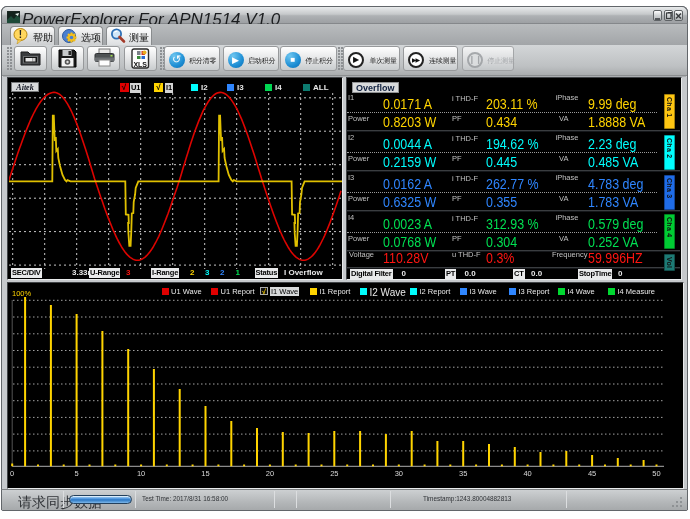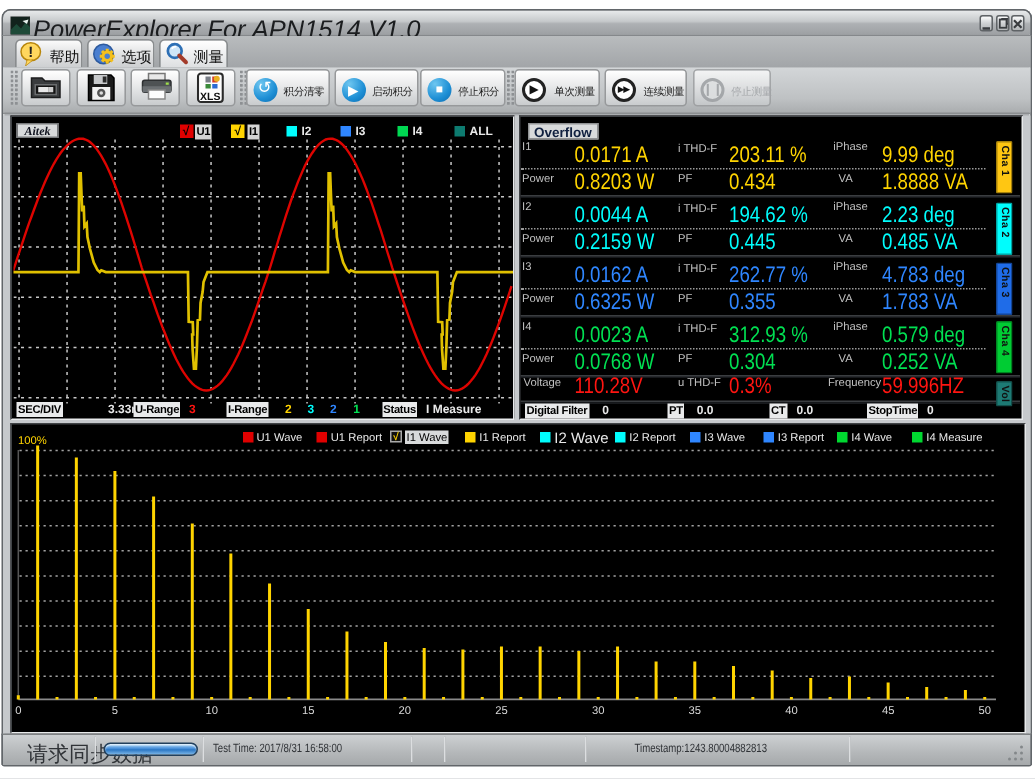--- a/index.html
+++ b/index.html
@@ -171,21 +171,21 @@
 <div class="abs sbox" style="left:11px;top:267.5px;">SEC/DIV</div>
 <div class="abs stxt" style="left:44px;top:267.5px;margin-left:28px;">3.33ms</div>
 <div class="abs sbox" style="left:89px;top:267.5px;">U-Range</div>
 <div class="abs stxt" style="left:126px;top:267.5px;color:#ff1511;">3</div>
 <div class="abs sbox" style="left:151px;top:267.5px;">I-Range</div>
 <div class="abs stxt" style="left:190px;top:267.5px;color:#ffd400;">2</div>
 <div class="abs stxt" style="left:205px;top:267.5px;color:#00fdfd;">3</div>
 <div class="abs stxt" style="left:220px;top:267.5px;color:#2f86ff;">2</div>
 <div class="abs stxt" style="left:235.5px;top:267.5px;color:#00e052;">1</div>
 <div class="abs sbox" style="left:254.5px;top:267.5px;">Status</div>
-<div class="abs stxt" style="left:284px;top:267.5px;">I Measure</div>
+<div class="abs stxt" style="left:284px;top:267.5px;">I Overflow</div>
 
 <div class="abs panel" style="left:345.5px;top:77px;width:336px;height:203px;"></div>
 <div class="abs" style="left:352px;top:81.5px;height:11px;padding:0 3px;background:#d8dadb;border:1px solid #909294;color:#10203f;font-weight:bold;font-size:9px;line-height:10px;">Overflow</div>
 <div class="abs mlab" style="left:348px;top:93px;">I1</div>
 <div class="abs mval y" style="left:383px;top:94.5px;">0.0171 A</div>
 <div class="abs mlab" style="left:452px;top:93.5px;">i THD-F</div>
 <div class="abs mval y" style="left:485.5px;top:94.5px;">203.11 %</div>
 <div class="abs mlab" style="left:555.5px;top:93px;">iPhase</div>
 <div class="abs mval y" style="left:588px;top:94.5px;">9.99 deg</div>
 <div class="abs" style="left:347px;top:112px;width:310px;border-top:1px dotted #9a9a9a;"></div>

